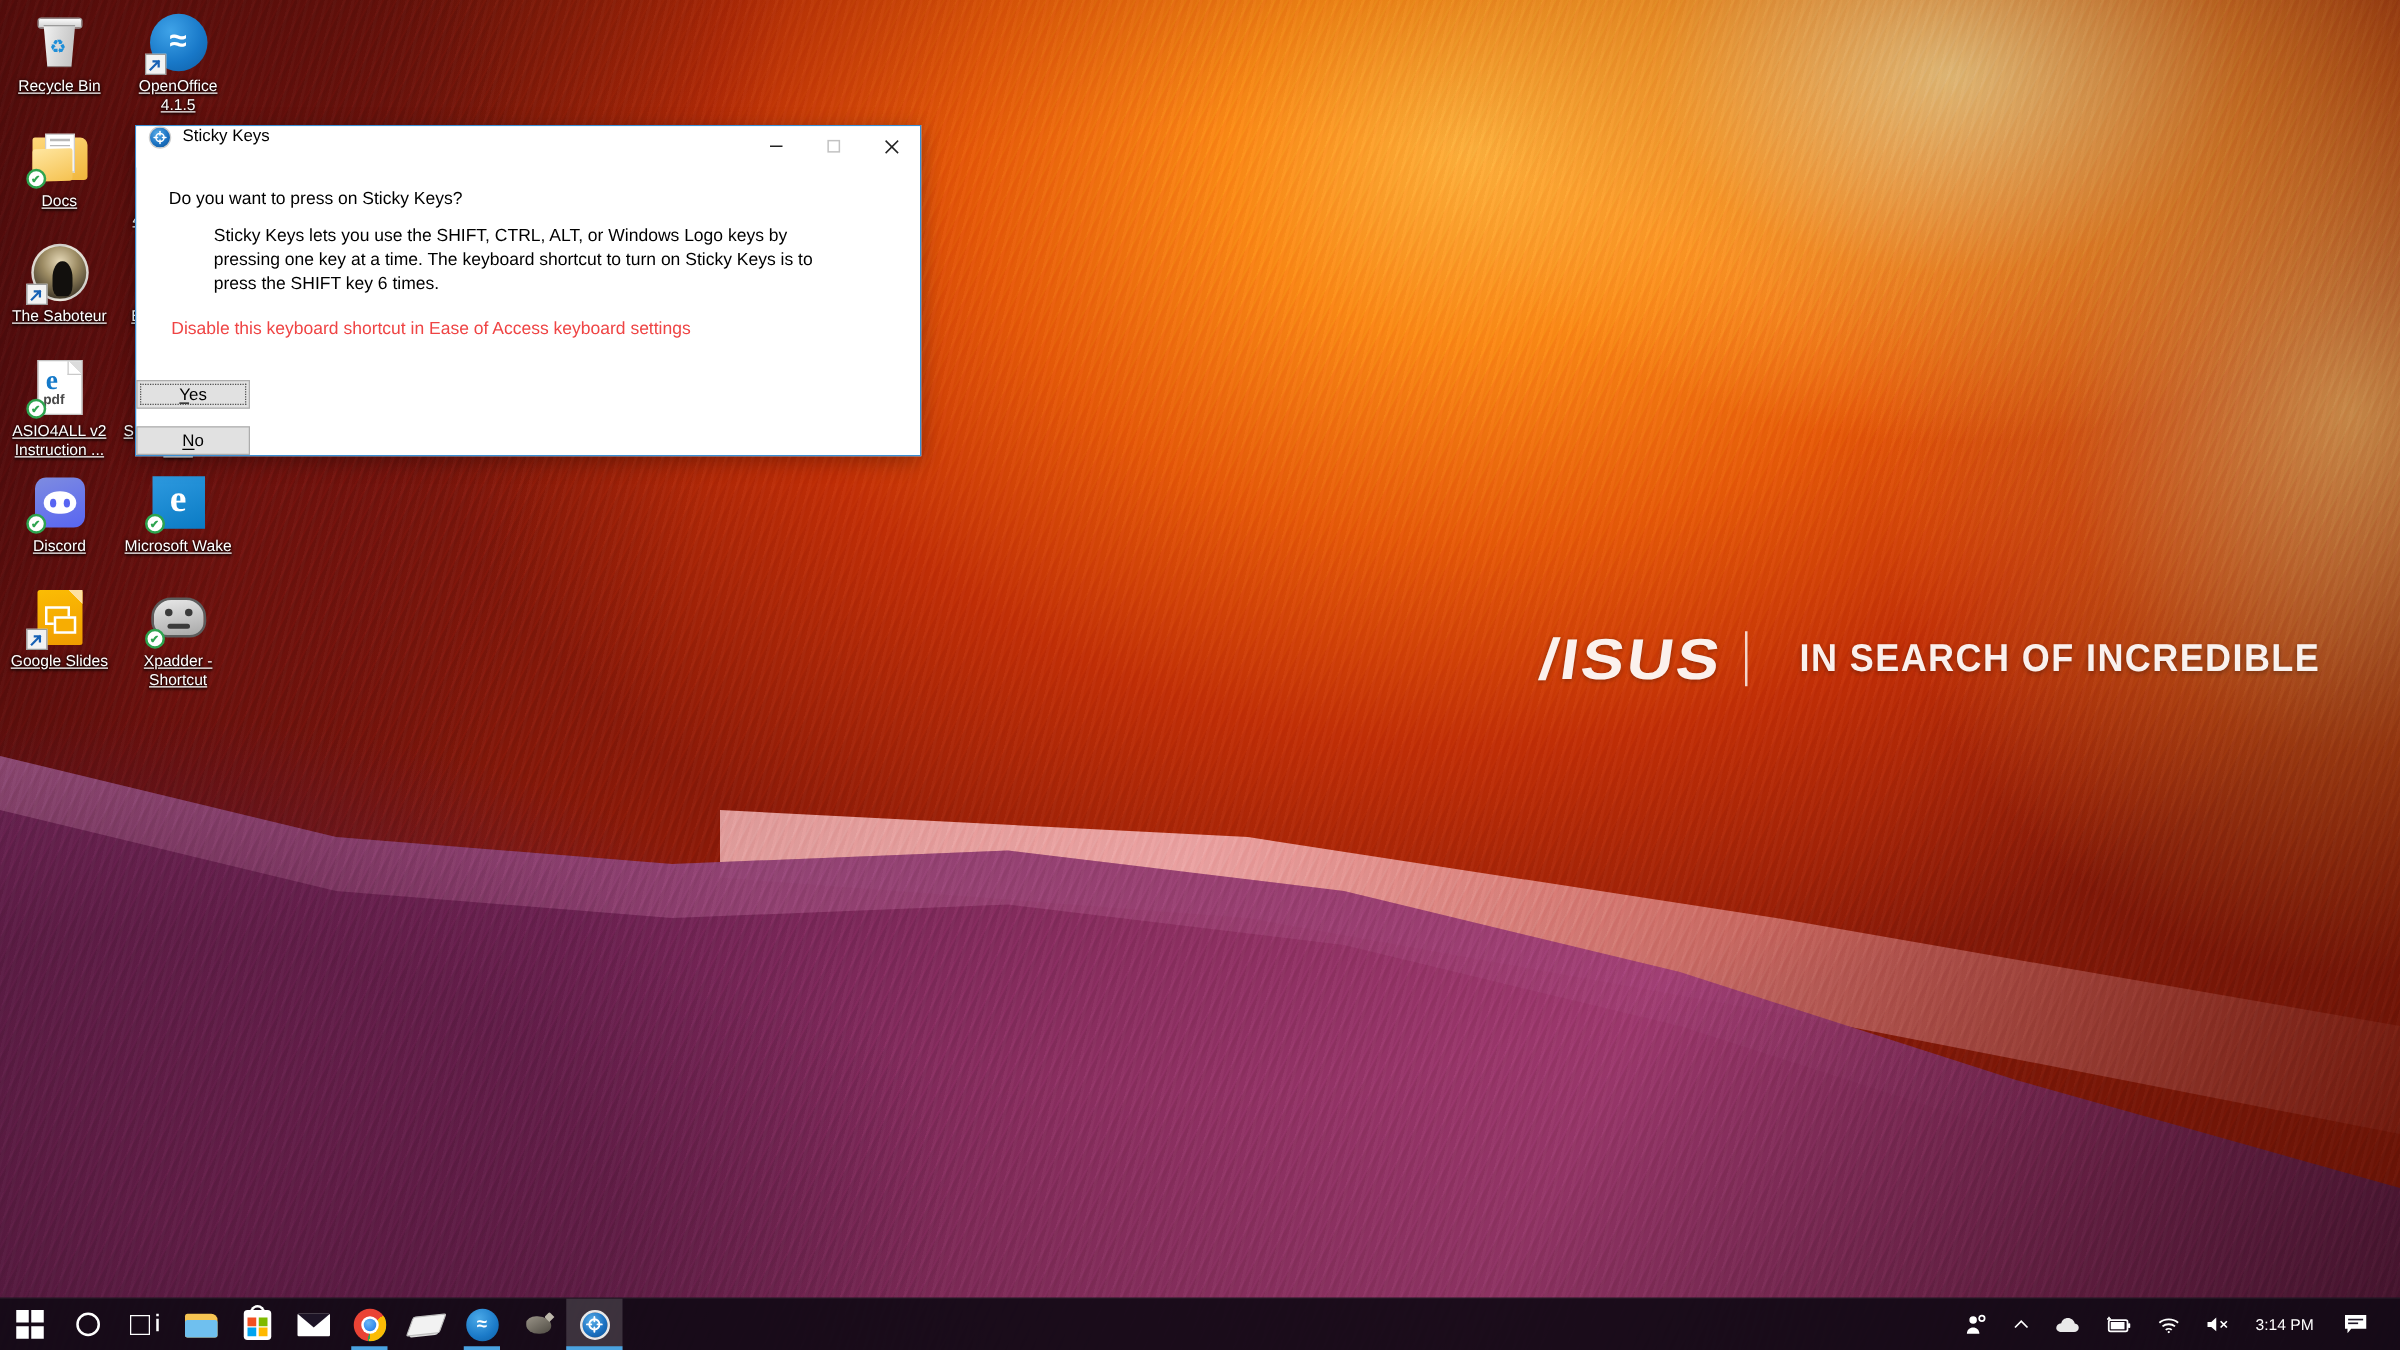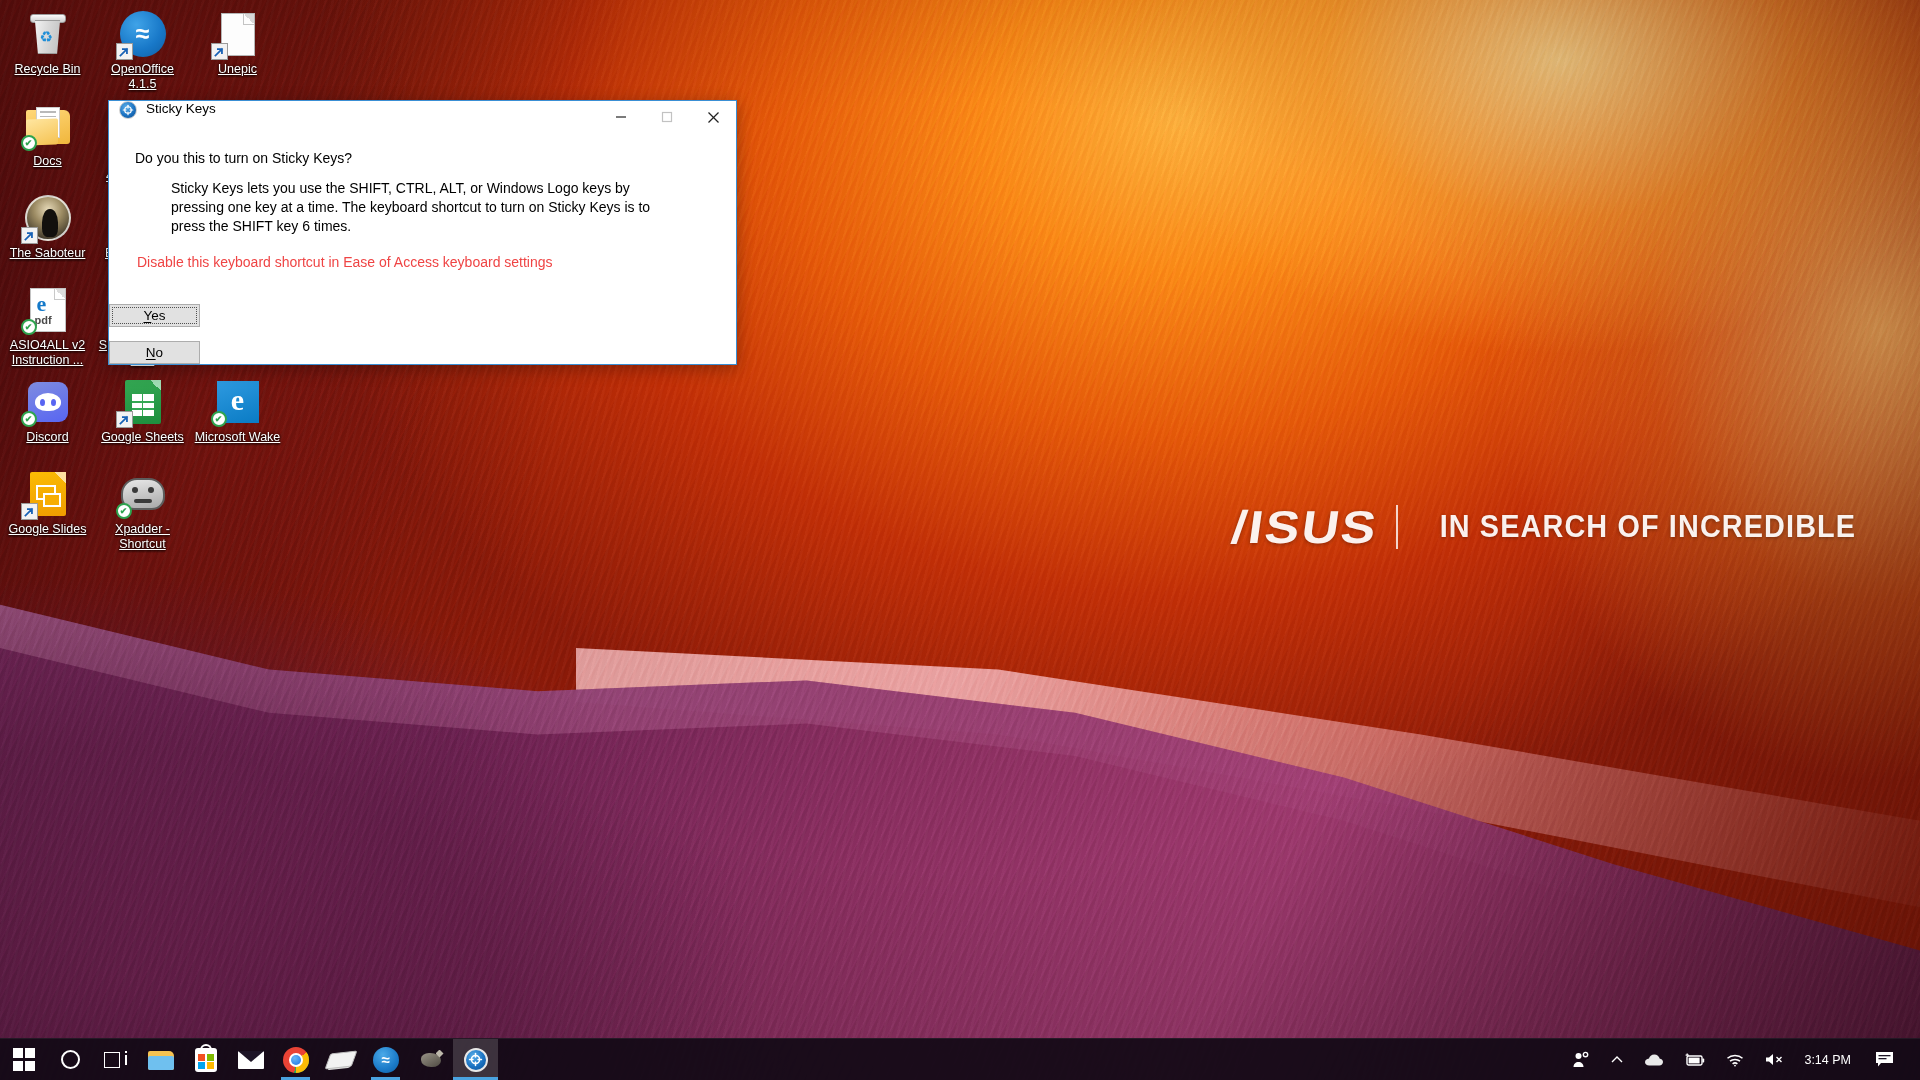--- a/index.html
+++ b/index.html
@@ -437,33 +437,20 @@
               <span class="gull">≈</span>
             </div>
             <div class="shortcut-arrow">
               <svg viewBox="0 0 16 16">
                 <path d="M3 13 L11 5 M11 5 L6 5 M11 5 L11 10" stroke="#1761b5" stroke-width="2.2" fill="none" stroke-linecap="square"></path>
               </svg>
             </div>
           </div>
           <div class="icon-label">OpenOffice 4.1.5</div>
         </div>
-        <div class="desk-icon">
-          <div class="icon-art">
-            <div class="a-doc">
-              <div class="fold"></div>
-            </div>
-            <div class="shortcut-arrow">
-              <svg viewBox="0 0 16 16">
-                <path d="M3 13 L11 5 M11 5 L6 5 M11 5 L11 10" stroke="#1761b5" stroke-width="2.2" fill="none" stroke-linecap="square"></path>
-              </svg>
-            </div>
-          </div>
-          <div class="icon-label">Unepic</div>
-        </div>
       </div>
       <div class="icon-row">
         <div class="desk-icon">
           <div class="icon-art">
             <div class="a-folder">
               <div class="back"></div>
               <div class="page">
                 <i></i>
                 <i></i>
                 <i></i>
@@ -586,34 +573,20 @@
       </div>
       <div class="icon-row">
         <div class="desk-icon">
           <div class="icon-art">
             <div class="a-discord">
               <div class="face"></div>
             </div>
             <div class="sync-check">✔</div>
           </div>
           <div class="icon-label">Discord</div>
-        </div>
-        <div class="desk-icon">
-          <div class="icon-art">
-            <div class="a-gsheets">
-              <div class="fold3"></div>
-              <div class="grid"></div>
-            </div>
-            <div class="shortcut-arrow">
-              <svg viewBox="0 0 16 16">
-                <path d="M3 13 L11 5 M11 5 L6 5 M11 5 L11 10" stroke="#1761b5" stroke-width="2.2" fill="none" stroke-linecap="square"></path>
-              </svg>
-            </div>
-          </div>
-          <div class="icon-label">Google Sheets</div>
         </div>
         <div class="desk-icon">
           <div class="icon-art">
             <div class="a-edge">
               <span>e</span>
             </div>
             <div class="sync-check">✔</div>
           </div>
           <div class="icon-label">Microsoft Wake</div>
         </div>
@@ -675,21 +648,21 @@
       </div>
       <div class="win-btn">
         <svg width="13" height="13" viewBox="0 0 13 13">
             <line x1="1.5" y1="1.5" x2="11.5" y2="11.5" stroke="#222" stroke-width="1.2"></line>
             <line x1="11.5" y1="1.5" x2="1.5" y2="11.5" stroke="#222" stroke-width="1.2"></line>
           </svg>
       </div>
     </div>
 
     <div id="dlg-body">
-      <div id="dlg-question">Do you this to turn on Sticky Keys?</div>
+      <div id="dlg-question">Do you want to press on Sticky Keys?</div>
       <div id="dlg-explain">Sticky Keys lets you use the SHIFT, CTRL, ALT, or Windows Logo keys by pressing one key at a time. The keyboard shortcut to turn on Sticky Keys is to press the SHIFT key 6 times.</div>
       <a id="dlg-link" href="#">Disable this keyboard shortcut in Ease of Access keyboard settings</a>
     </div>
 
     <div id="dlg-buttons">
       <div class="dlg-btn default">
         <span><u>Y</u><span>es</span></span>
       </div>
       <div class="dlg-btn">
         <span><u>N</u><span>o</span></span>

